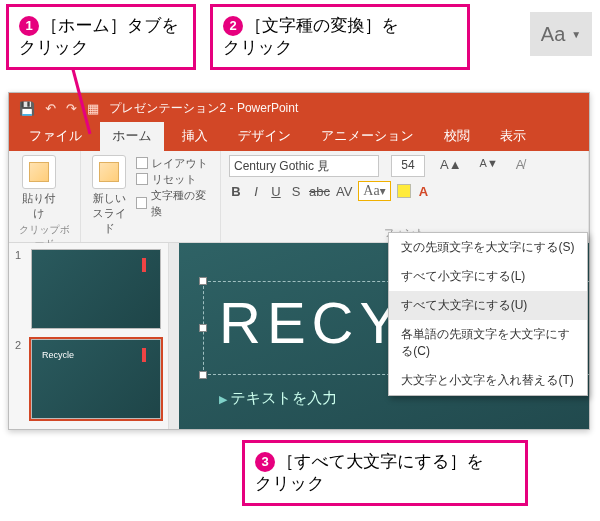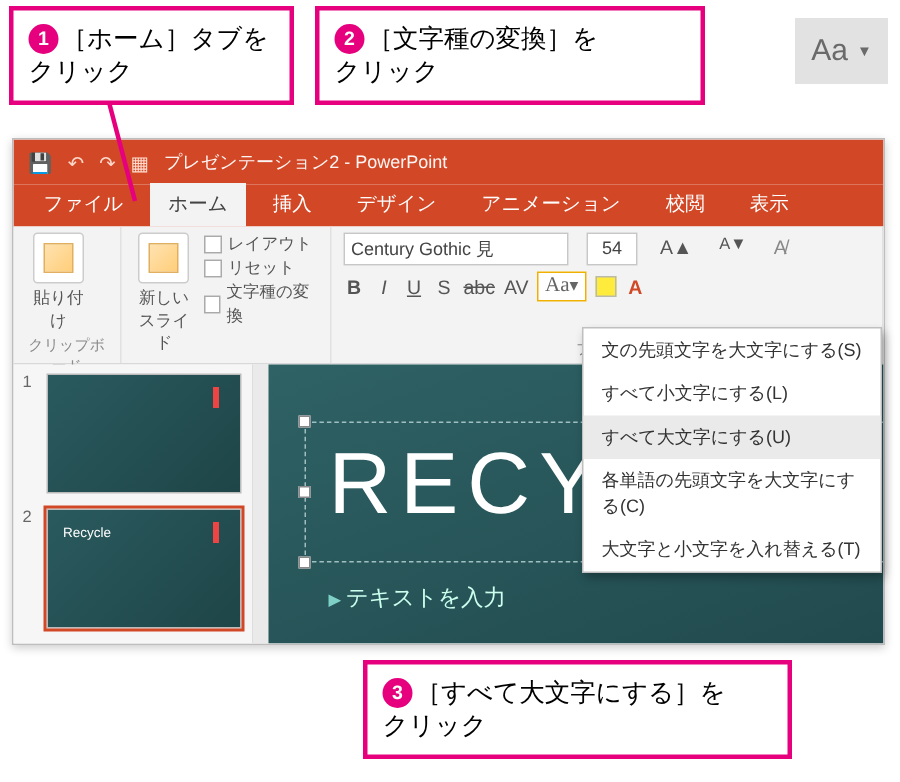--- a/index.html
+++ b/index.html
@@ -51,21 +51,21 @@
 .slide{position:absolute;left:10px;top:-10px;right:-40px;bottom:-10px;background:linear-gradient(160deg,#2f6366 0%,#20484c 100%);}
 .titlebox{position:absolute;left:24px;top:48px;right:10px;height:94px;border:1px dashed #9fbfc0}
 .titlebox .hndl{position:absolute;width:8px;height:8px;background:#fff;border:1px solid #888}
 .titlebox .hndl.tl{top:-5px;left:-5px}.titlebox .hndl.tm{top:-5px;left:50%;margin-left:-4px}
 .titlebox .hndl.ml{top:50%;left:-5px;margin-top:-4px}
 .titlebox .hndl.bl{bottom:-5px;left:-5px}.titlebox .hndl.bm{bottom:-5px;left:50%;margin-left:-4px}
 .slide .bigtitle{position:absolute;left:40px;top:56px;color:#fff;font-size:58px;letter-spacing:6px;font-weight:300}
 .slide .sub{position:absolute;left:40px;top:156px;color:#cfe;font-size:15px}
 .slide .sub::before{content:"▶ ";color:#7fd1c8;font-size:11px}
 
-.menu{position:absolute;top:218px;left:388px;width:200px;background:#fff;border:1px solid #bfbfbf;box-shadow:2px 3px 6px rgba(0,0,0,.3);font-size:12px;color:#333;z-index:20}
+.menu{position:absolute;top:232px;left:388px;width:200px;background:#fff;border:1px solid #bfbfbf;box-shadow:2px 3px 6px rgba(0,0,0,.3);font-size:12px;color:#333;z-index:20}
 .menu .item{padding:6px 12px}
 .menu .item.hl{background:#eaeaea}
 
 svg.lines{position:absolute;inset:0;z-index:25;pointer-events:none}
 </style>
 </head>
 <body>
 
 <div class="callout" style="top:4px;left:6px;width:190px">
   <span class="num">1</span><span>［ホーム］タブを</span><br>

